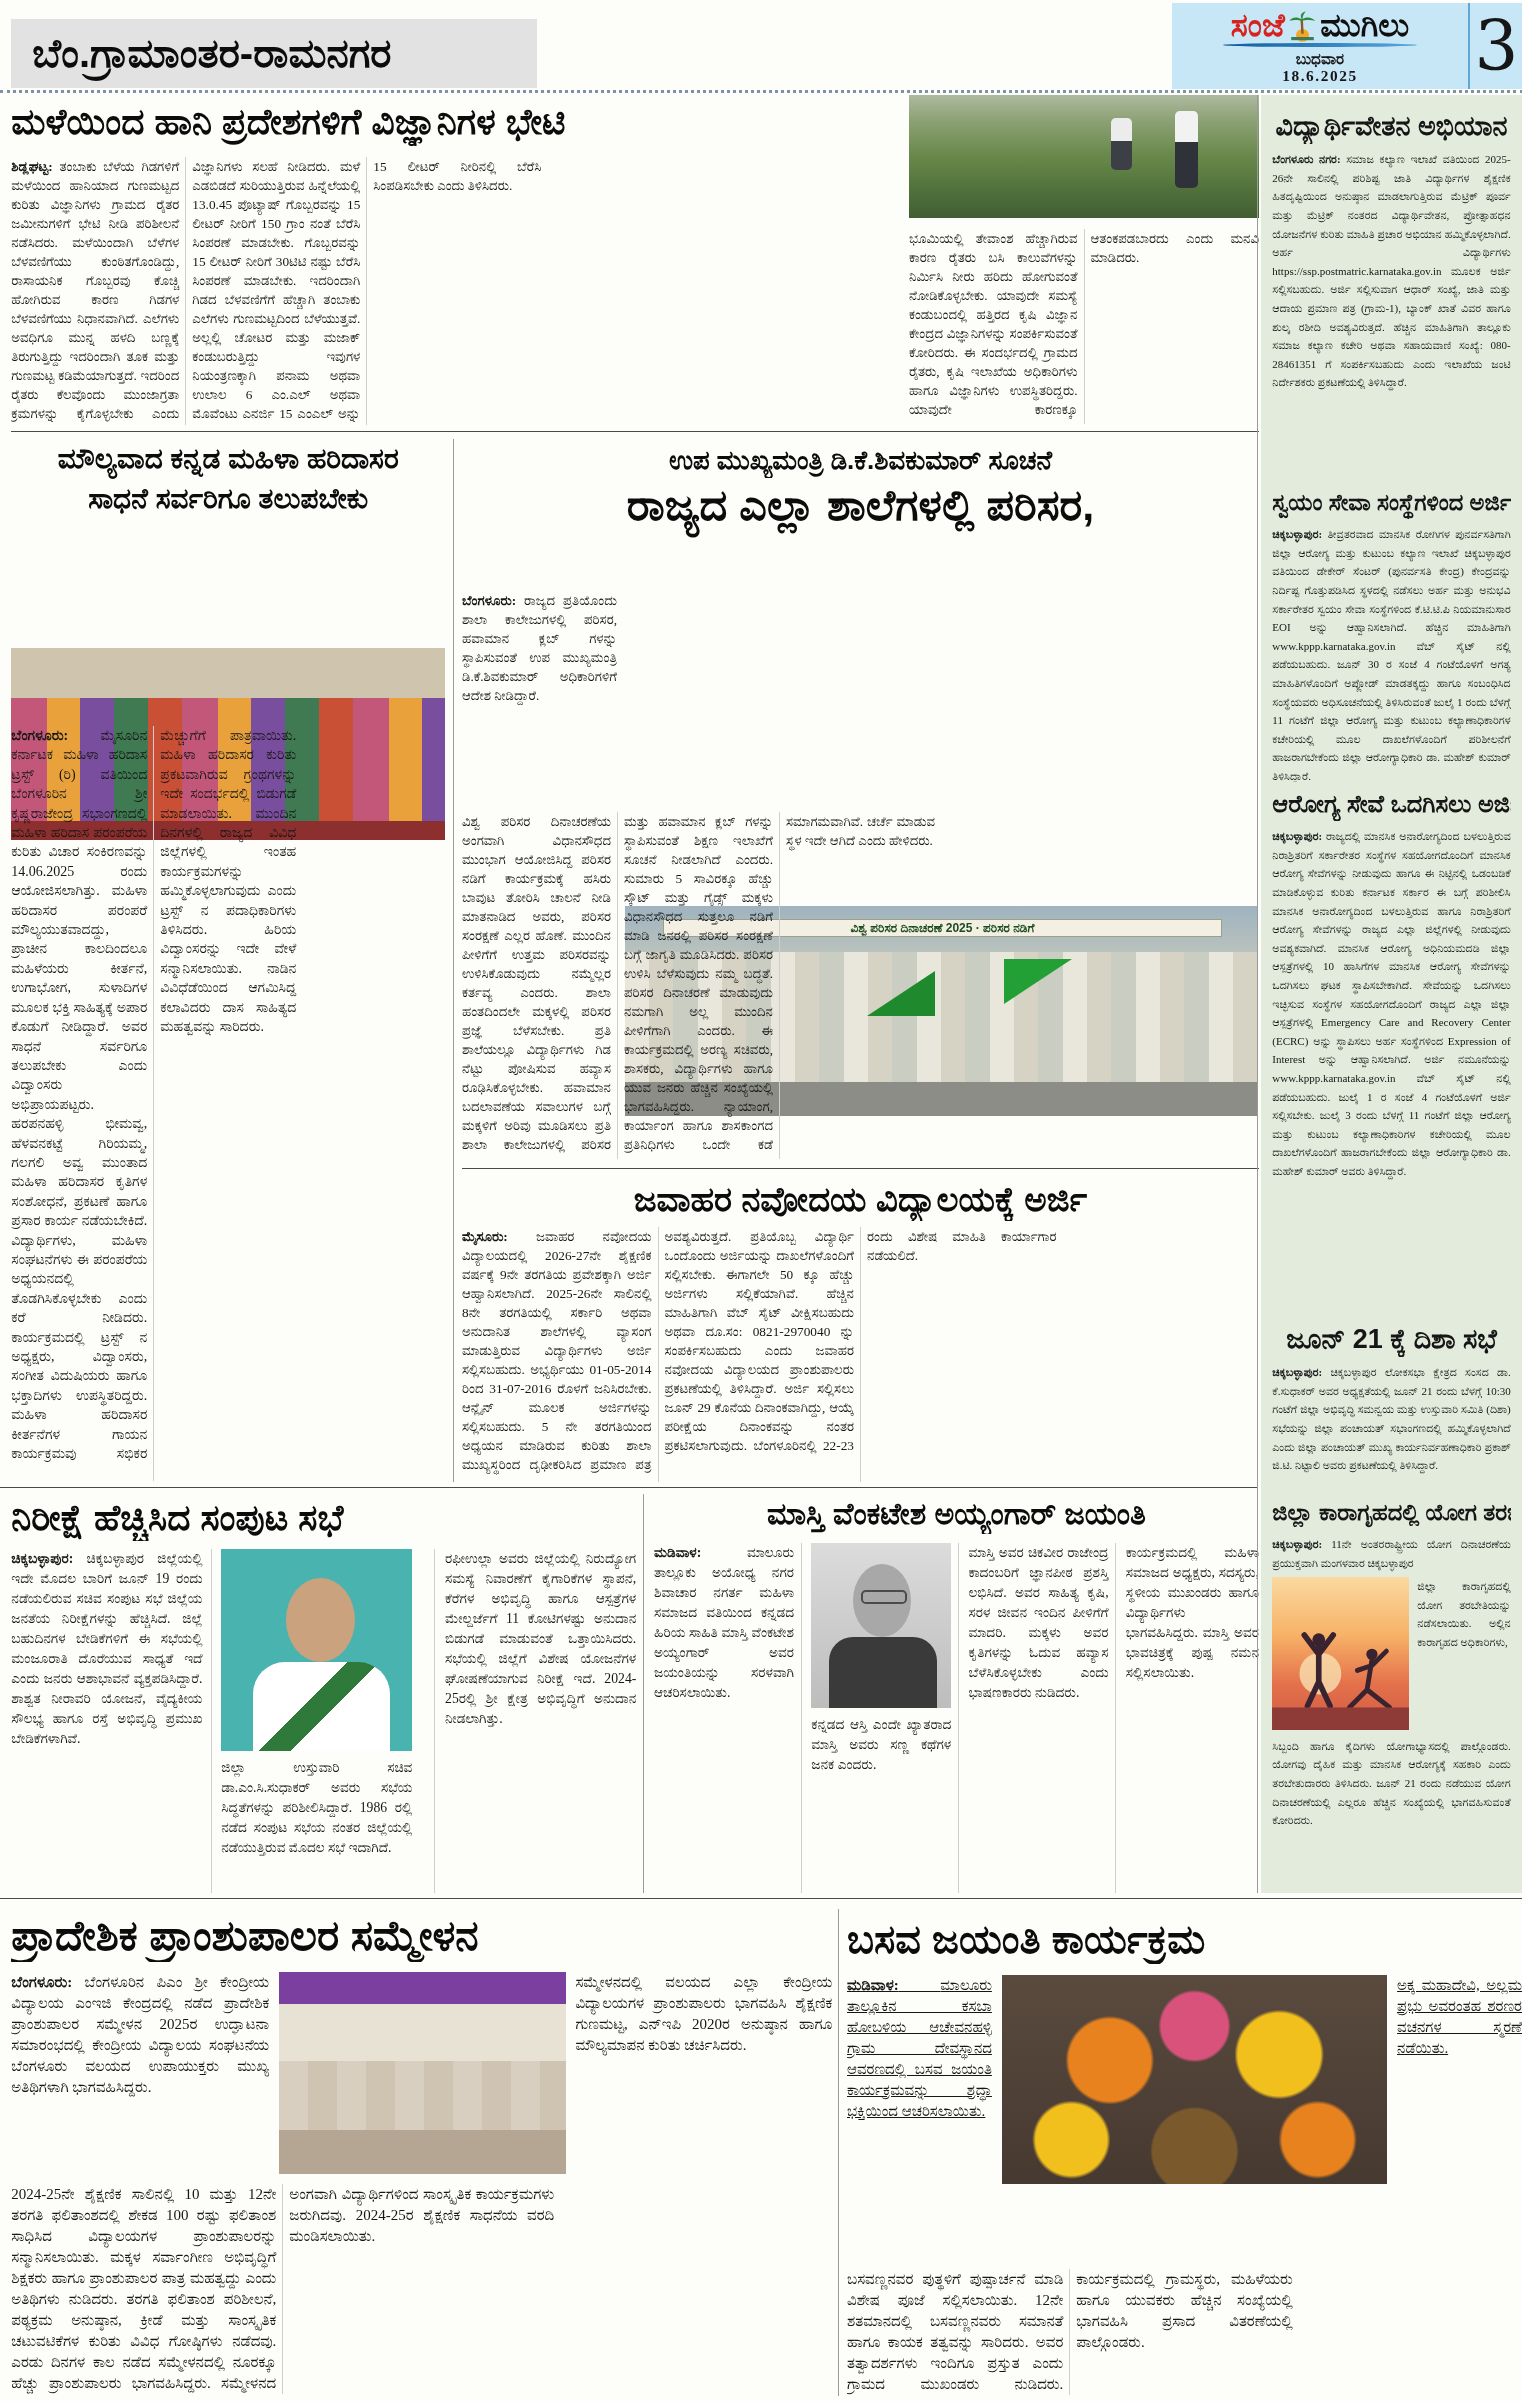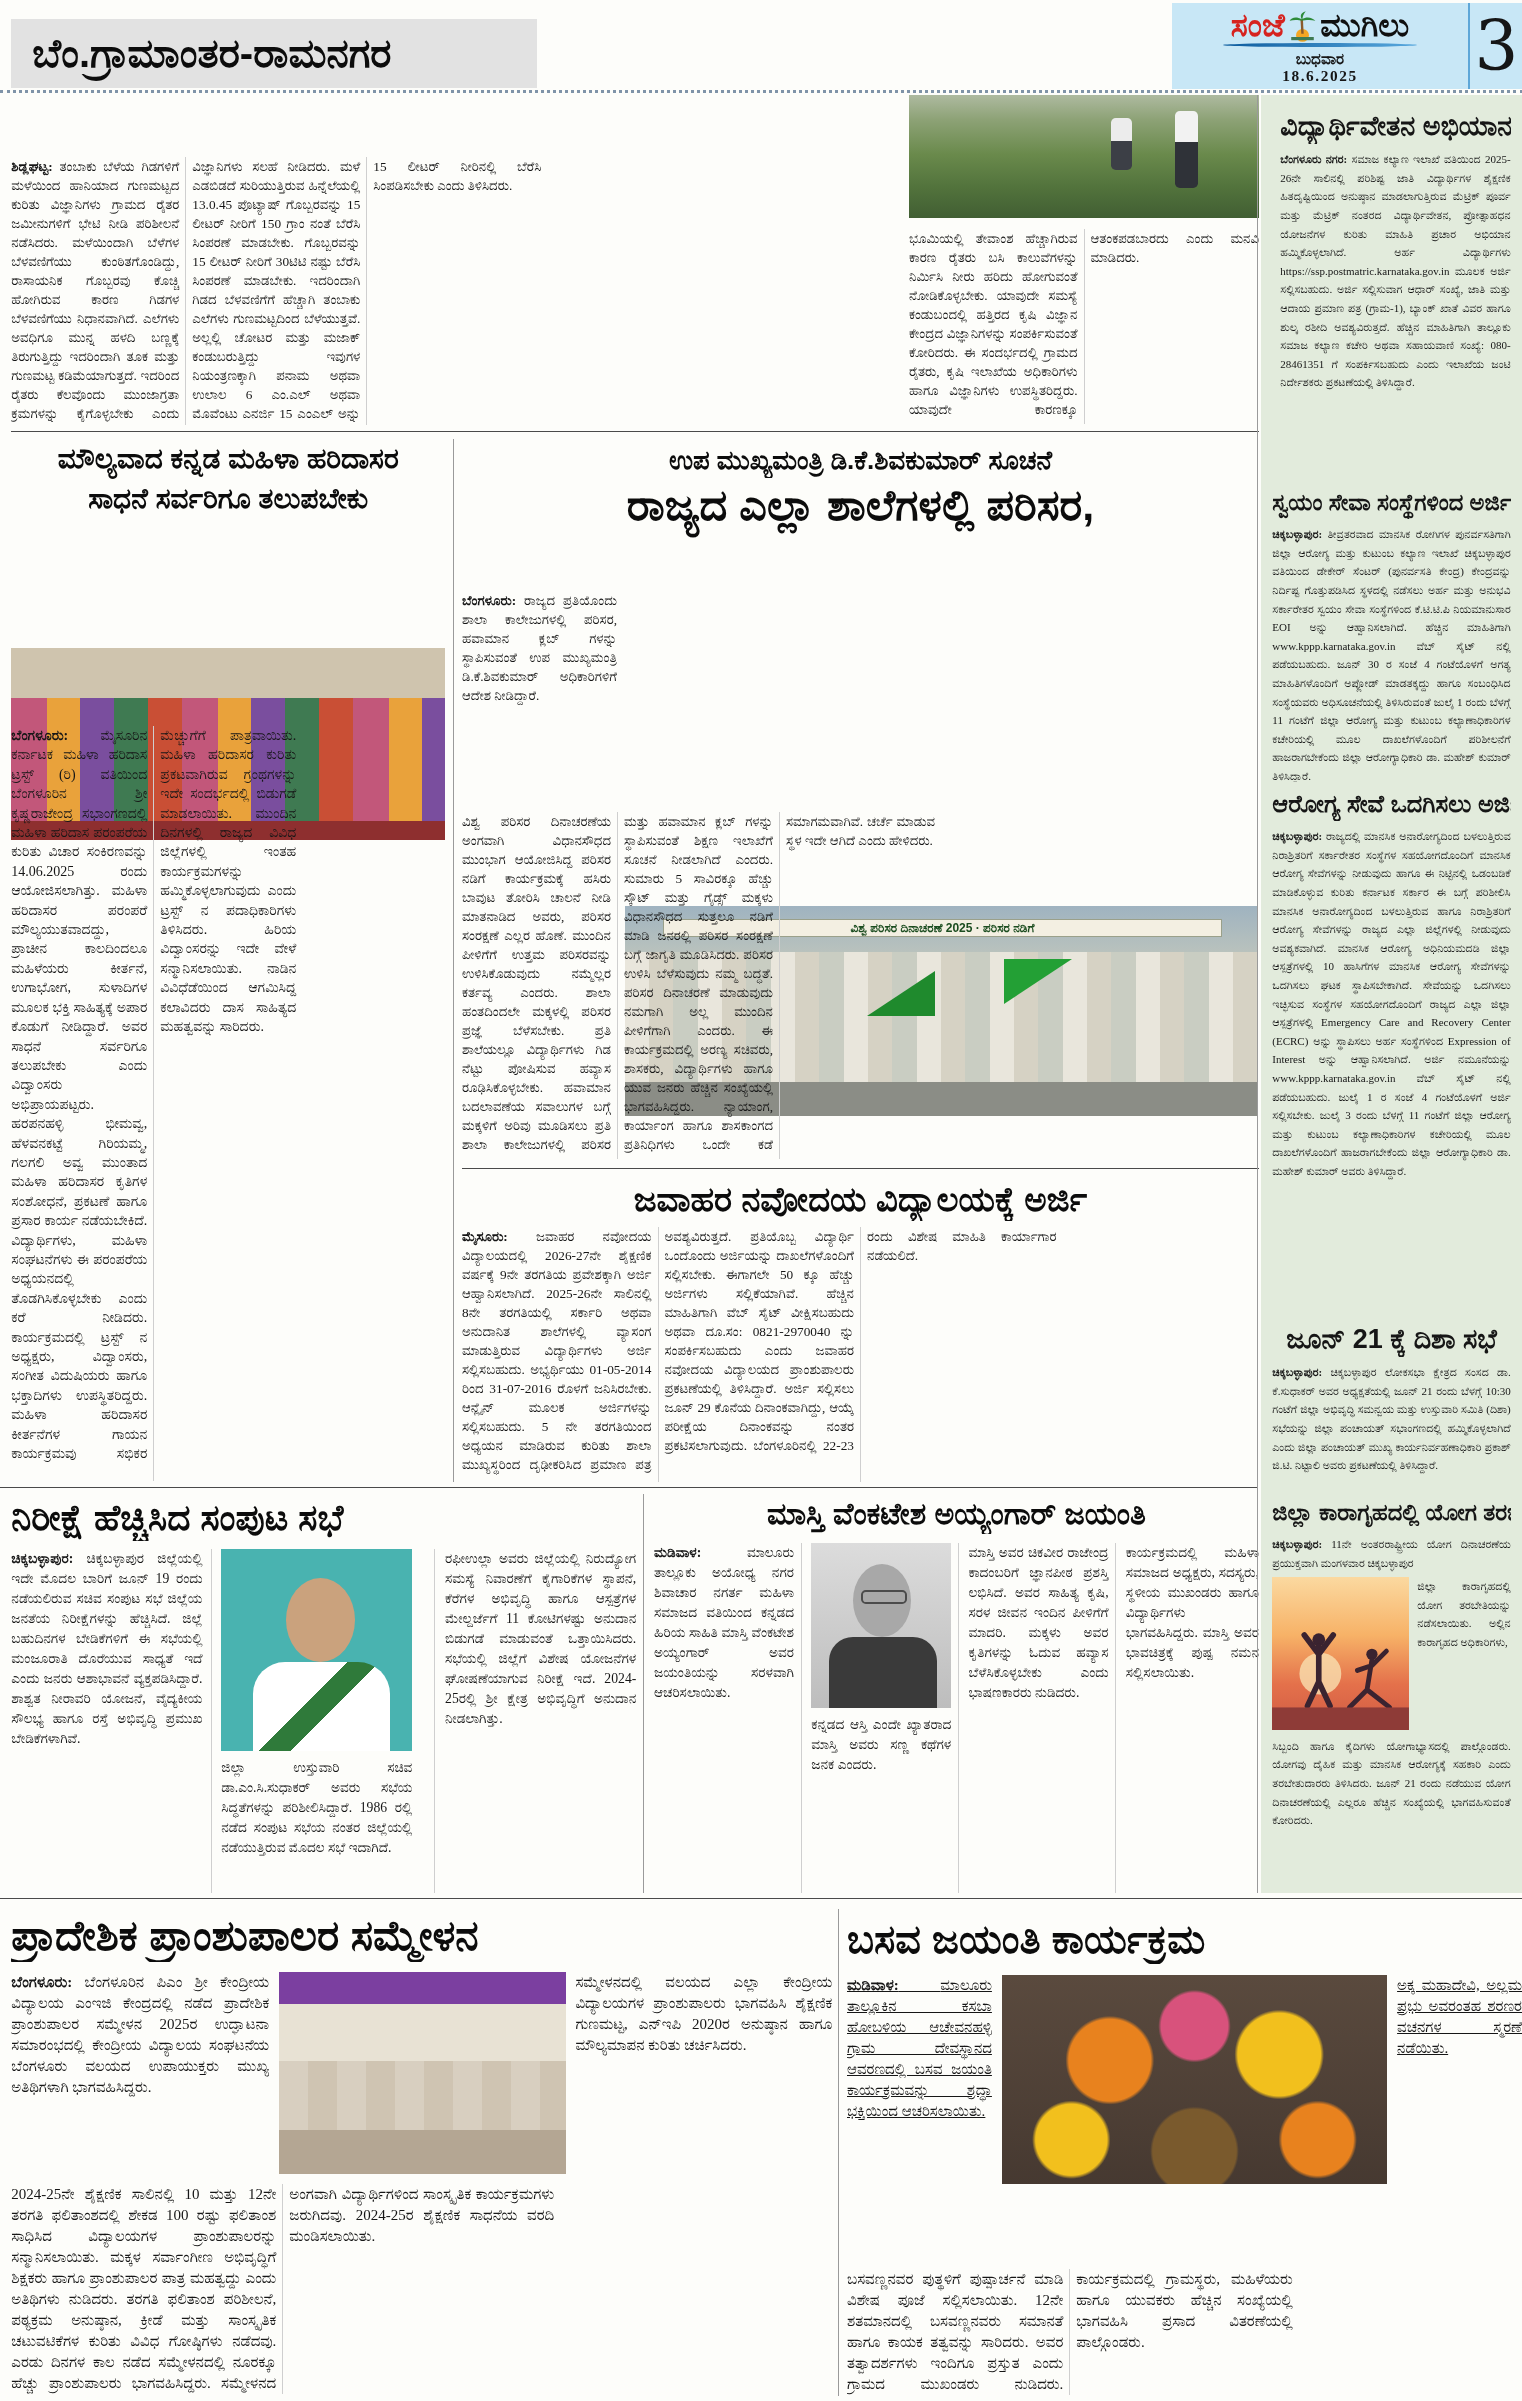--- a/index.html
+++ b/index.html
@@ -97,20 +97,21 @@
       </div>
       <div class="swoosh" style="background:linear-gradient(90deg,#0d5c9e,#58a8dd);"></div>
       <div class="mh-day">ಬುಧವಾರ</div>
       <div class="mh-date">18.6.2025</div>
     </div>
     <div class="pagenum">3</div>
   </div>
 
   <div class="dotrule" style="left:0;top:90px;width:1523px;"></div>
 
+  <div class="abs hl nowrap" style="left:11.3px;top:98px;width:892px;height:48px;font-size:36px;line-height:48px;">ಮಳೆಯಿಂದ ಹಾನಿ ಪ್ರದೇಶಗಳಿಗೆ ವಿಜ್ಞಾನಿಗಳ ಭೇಟಿ</div>
 
   <div class="abs photo ph-field" style="left:909px;top:95px;width:350px;height:123px;">
     <div class="person" style="left:202px;top:22.6px;width:21px;height:52px;background:linear-gradient(180deg,#ececec 0 45%,#3c3f46 45% 100%);"></div>
     <div class="person" style="left:266px;top:16px;width:22.6px;height:77px;background:linear-gradient(180deg,#f2f2f2 0 40%,#2f3238 40% 100%);"></div>
   </div>
 
   <div class="abs bts cols5" style="left:11.3px;top:157px;width:892px;height:268px;">
     <span class="dl">ಶಿಡ್ಲಘಟ್ಟ:</span>
     <span>ತಂಬಾಕು ಬೆಳೆಯ ಗಿಡಗಳಿಗೆ ಮಳೆಯಿಂದ ಹಾನಿಯಾದ ಗುಣಮಟ್ಟದ ಕುರಿತು ವಿಜ್ಞಾನಿಗಳು ಗ್ರಾಮದ ರೈತರ ಜಮೀನುಗಳಿಗೆ ಭೇಟಿ ನೀಡಿ ಪರಿಶೀಲನೆ ನಡೆಸಿದರು. ಮಳೆಯಿಂದಾಗಿ ಬೆಳೆಗಳ ಬೆಳವಣಿಗೆಯು ಕುಂಠಿತಗೊಂಡಿದ್ದು, ರಾಸಾಯನಿಕ ಗೊಬ್ಬರವು ಕೊಚ್ಚಿ ಹೋಗಿರುವ ಕಾರಣ ಗಿಡಗಳ ಬೆಳವಣಿಗೆಯು ನಿಧಾನವಾಗಿದೆ. ಎಲೆಗಳು ಅವಧಿಗೂ ಮುನ್ನ ಹಳದಿ ಬಣ್ಣಕ್ಕೆ ತಿರುಗುತ್ತಿದ್ದು ಇದರಿಂದಾಗಿ ತೂಕ ಮತ್ತು ಗುಣಮಟ್ಟ ಕಡಿಮೆಯಾಗುತ್ತದೆ. ಇದರಿಂದ ರೈತರು ಕೆಲವೊಂದು ಮುಂಜಾಗ್ರತಾ ಕ್ರಮಗಳನ್ನು ಕೈಗೊಳ್ಳಬೇಕು ಎಂದು ವಿಜ್ಞಾನಿಗಳು ಸಲಹೆ ನೀಡಿದರು. ಮಳೆ ಎಡಬಿಡದೆ ಸುರಿಯುತ್ತಿರುವ ಹಿನ್ನೆಲೆಯಲ್ಲಿ 13.0.45 ಪೊಟ್ಯಾಷ್ ಗೊಬ್ಬರವನ್ನು 15 ಲೀಟರ್ ನೀರಿಗೆ 150 ಗ್ರಾಂ ನಂತೆ ಬೆರೆಸಿ ಸಿಂಪರಣೆ ಮಾಡಬೇಕು. ಗೊಬ್ಬರವನ್ನು 15 ಲೀಟರ್ ನೀರಿಗೆ 30ಟಿಟಿ ನಷ್ಟು ಬೆರೆಸಿ ಸಿಂಪರಣೆ ಮಾಡಬೇಕು. ಇದರಿಂದಾಗಿ ಗಿಡದ ಬೆಳವಣಿಗೆಗೆ ಹೆಚ್ಚಾಗಿ ತಂಬಾಕು ಎಲೆಗಳು ಗುಣಮಟ್ಟದಿಂದ ಬೆಳೆಯುತ್ತವೆ. ಅಲ್ಲಲ್ಲಿ ಚೋಟರ ಮತ್ತು ಮಜಾಕ್ ಕಂಡುಬರುತ್ತಿದ್ದು ಇವುಗಳ ನಿಯಂತ್ರಣಕ್ಕಾಗಿ ಪನಾಮ ಅಥವಾ ಉಲಾಲ 6 ಎಂ.ಎಲ್ ಅಥವಾ ಮೊವೆಂಟು ಎನರ್ಜಿ 15 ಎಂಎಲ್ ಅನ್ನು 15 ಲೀಟರ್ ನೀರಿನಲ್ಲಿ ಬೆರೆಸಿ ಸಿಂಪಡಿಸಬೇಕು ಎಂದು ತಿಳಿಸಿದರು.</span>
   </div>
@@ -251,21 +252,21 @@
   </div>
 
   <div class="abs btl cols3" style="left:847px;top:2269px;width:675px;height:126px;">
     <span>ಬಸವಣ್ಣನವರ ಪುತ್ಥಳಿಗೆ ಪುಷ್ಪಾರ್ಚನೆ ಮಾಡಿ ವಿಶೇಷ ಪೂಜೆ ಸಲ್ಲಿಸಲಾಯಿತು. 12ನೇ ಶತಮಾನದಲ್ಲಿ ಬಸವಣ್ಣನವರು ಸಮಾನತೆ ಹಾಗೂ ಕಾಯಕ ತತ್ವವನ್ನು ಸಾರಿದರು. ಅವರ ತತ್ವಾದರ್ಶಗಳು ಇಂದಿಗೂ ಪ್ರಸ್ತುತ ಎಂದು ಗ್ರಾಮದ ಮುಖಂಡರು ನುಡಿದರು. ಕಾರ್ಯಕ್ರಮದಲ್ಲಿ ಗ್ರಾಮಸ್ಥರು, ಮಹಿಳೆಯರು ಹಾಗೂ ಯುವಕರು ಹೆಚ್ಚಿನ ಸಂಖ್ಯೆಯಲ್ಲಿ ಭಾಗವಹಿಸಿ ಪ್ರಸಾದ ವಿತರಣೆಯಲ್ಲಿ ಪಾಲ್ಗೊಂಡರು.</span>
   </div>
 
   <div class="vrule" style="left:1257px;top:95px;height:1798px;"></div>
 
   <div class="abs sidebar" style="left:1261px;top:95px;width:261px;height:1798px;">
 
-    <div class="sb-sec" style="height:379px;margin-left:8px;">
+    <div class="sb-sec" style="height:379px;">
       <div class="sb-h" style="font-size:27px;line-height:36px;">ವಿದ್ಯಾರ್ಥಿವೇತನ ಅಭಿಯಾನ</div>
       <div class="sb-b">
         <span class="dl">ಬೆಂಗಳೂರು ನಗರ:</span>
         <span>ಸಮಾಜ ಕಲ್ಯಾಣ ಇಲಾಖೆ ವತಿಯಿಂದ 2025-26ನೇ ಸಾಲಿನಲ್ಲಿ ಪರಿಶಿಷ್ಟ ಜಾತಿ ವಿದ್ಯಾರ್ಥಿಗಳ ಶೈಕ್ಷಣಿಕ ಹಿತದೃಷ್ಟಿಯಿಂದ ಅನುಷ್ಠಾನ ಮಾಡಲಾಗುತ್ತಿರುವ ಮೆಟ್ರಿಕ್ ಪೂರ್ವ ಮತ್ತು ಮೆಟ್ರಿಕ್ ನಂತರದ ವಿದ್ಯಾರ್ಥಿವೇತನ, ಪ್ರೋತ್ಸಾಹಧನ ಯೋಜನೆಗಳ ಕುರಿತು ಮಾಹಿತಿ ಪ್ರಚಾರ ಅಭಿಯಾನ ಹಮ್ಮಿಕೊಳ್ಳಲಾಗಿದೆ. ಅರ್ಹ ವಿದ್ಯಾರ್ಥಿಗಳು https://ssp.postmatric.karnataka.gov.in ಮೂಲಕ ಅರ್ಜಿ ಸಲ್ಲಿಸಬಹುದು. ಅರ್ಜಿ ಸಲ್ಲಿಸುವಾಗ ಆಧಾರ್ ಸಂಖ್ಯೆ, ಜಾತಿ ಮತ್ತು ಆದಾಯ ಪ್ರಮಾಣ ಪತ್ರ (ಗ್ರಾಮ-1), ಬ್ಯಾಂಕ್ ಖಾತೆ ವಿವರ ಹಾಗೂ ಶುಲ್ಕ ರಶೀದಿ ಅವಶ್ಯವಿರುತ್ತದೆ. ಹೆಚ್ಚಿನ ಮಾಹಿತಿಗಾಗಿ ತಾಲ್ಲೂಕು ಸಮಾಜ ಕಲ್ಯಾಣ ಕಚೇರಿ ಅಥವಾ ಸಹಾಯವಾಣಿ ಸಂಖ್ಯೆ: 080-28461351 ಗೆ ಸಂಪರ್ಕಿಸಬಹುದು ಎಂದು ಇಲಾಖೆಯ ಜಂಟಿ ನಿರ್ದೇಶಕರು ಪ್ರಕಟಣೆಯಲ್ಲಿ ತಿಳಿಸಿದ್ದಾರೆ.</span>
       </div>
     </div>
 
     <div class="sb-sec" style="height:300px;">
       <div class="sb-h" style="font-size:22.6px;line-height:32px;">ಸ್ವಯಂ ಸೇವಾ ಸಂಸ್ಥೆಗಳಿಂದ ಅರ್ಜಿ</div>
       <div class="sb-b">

